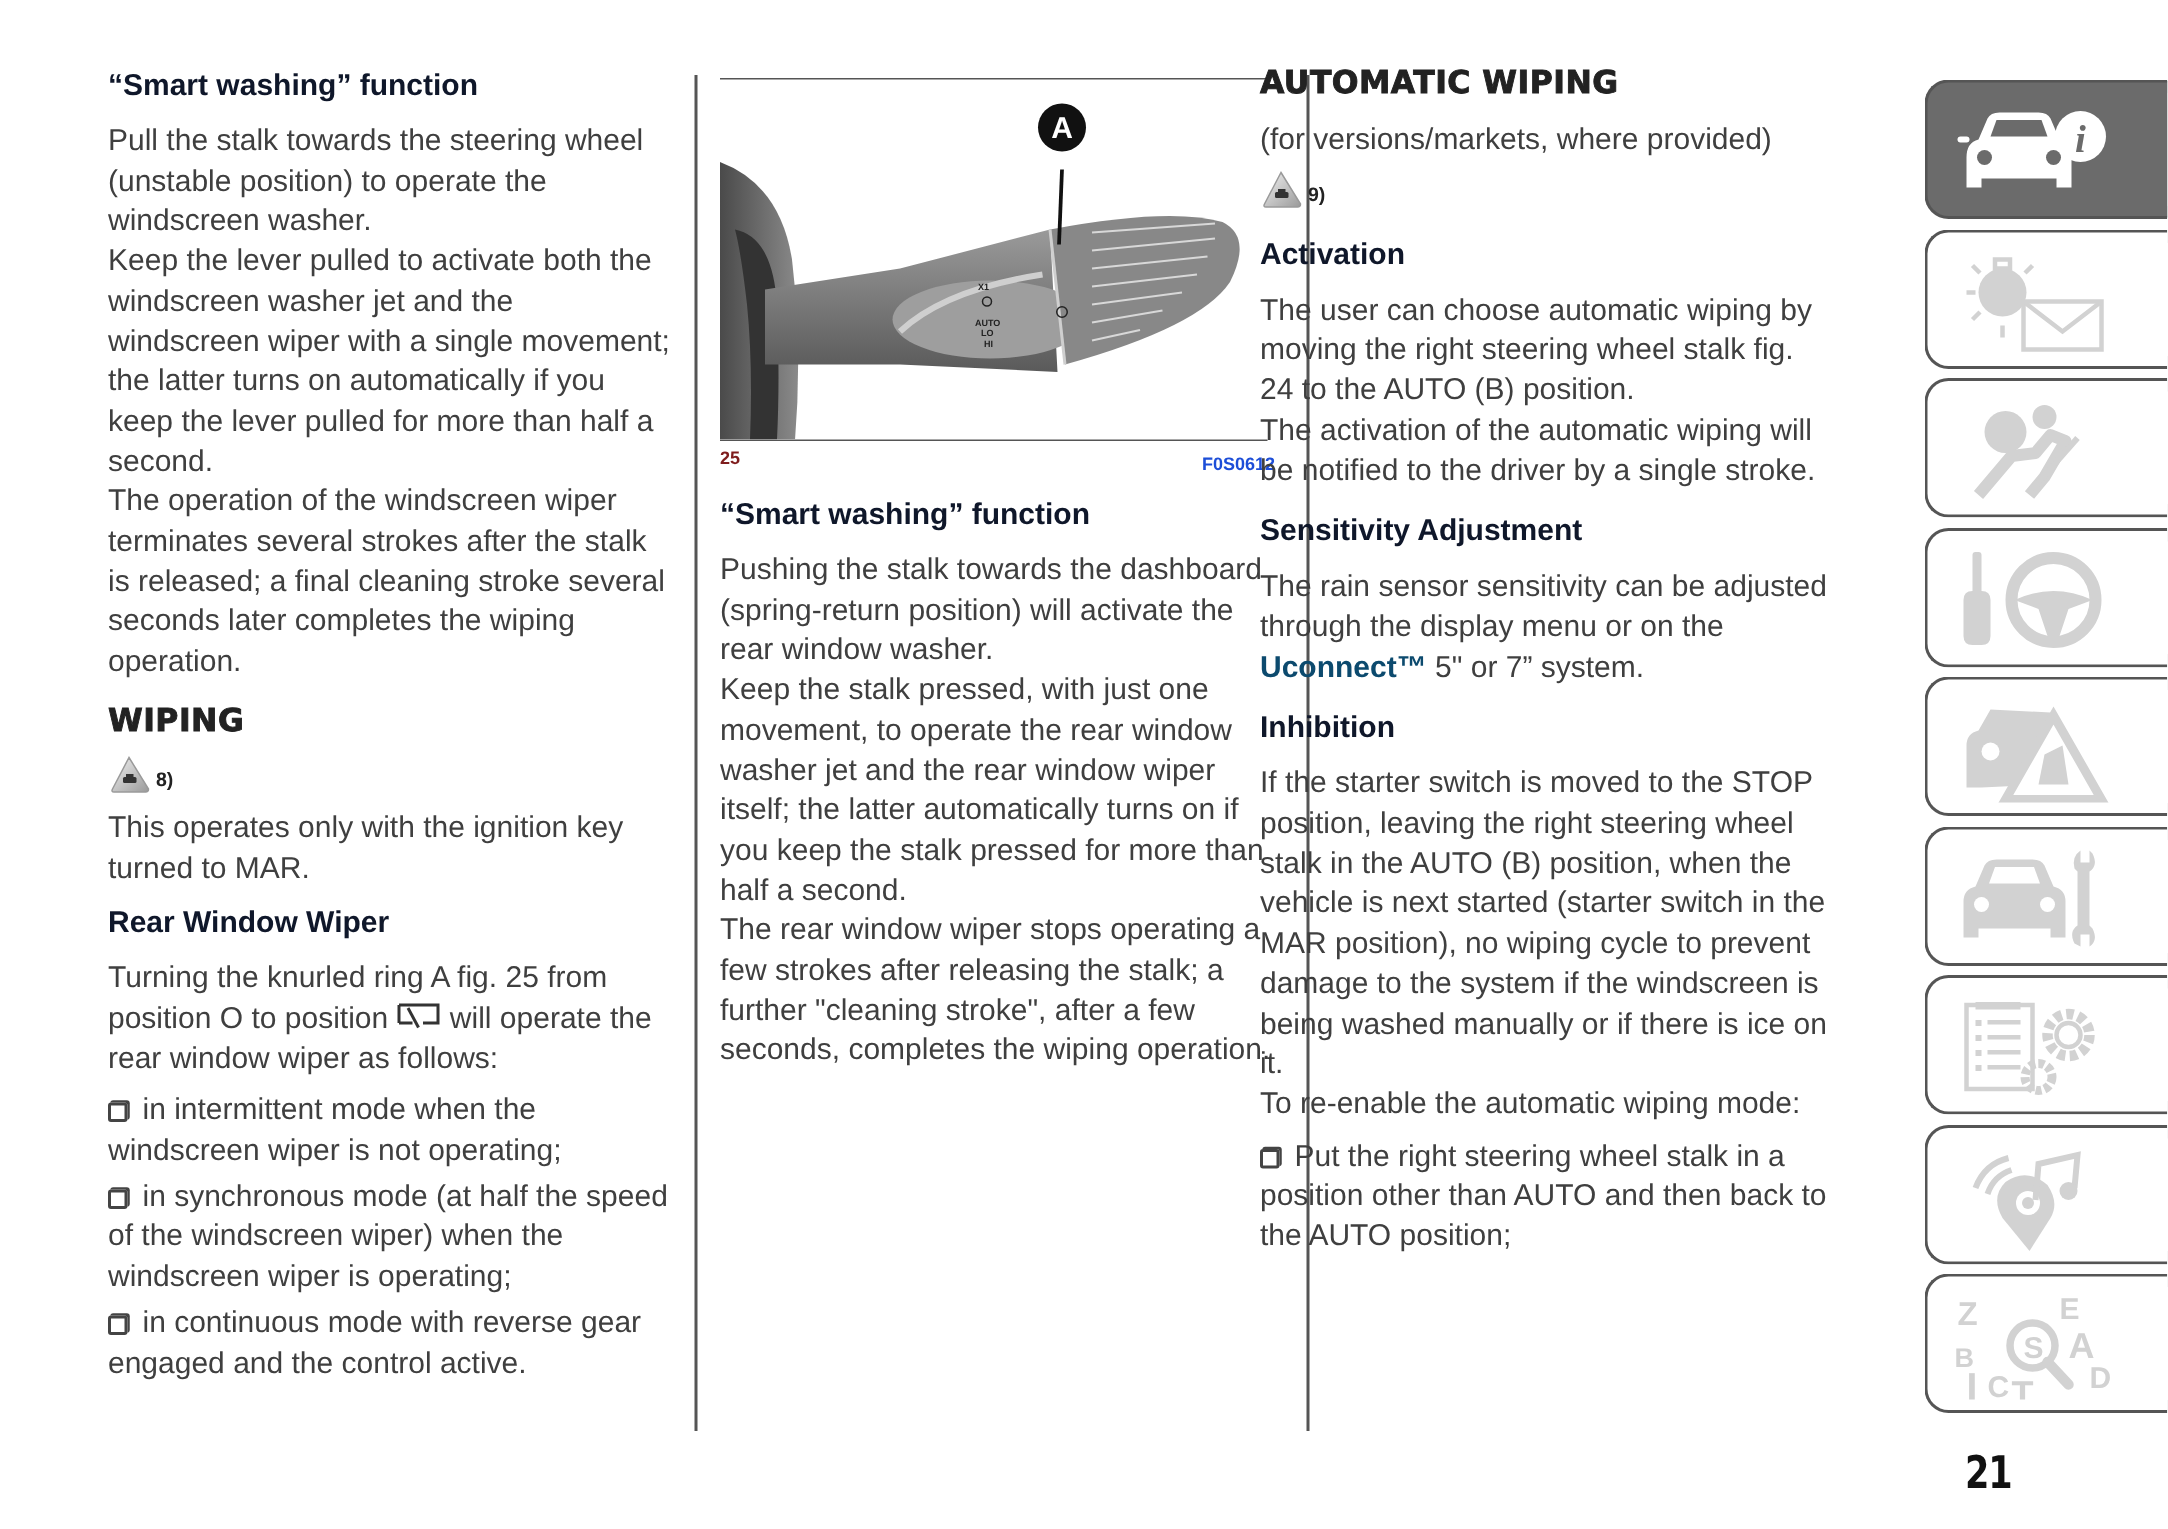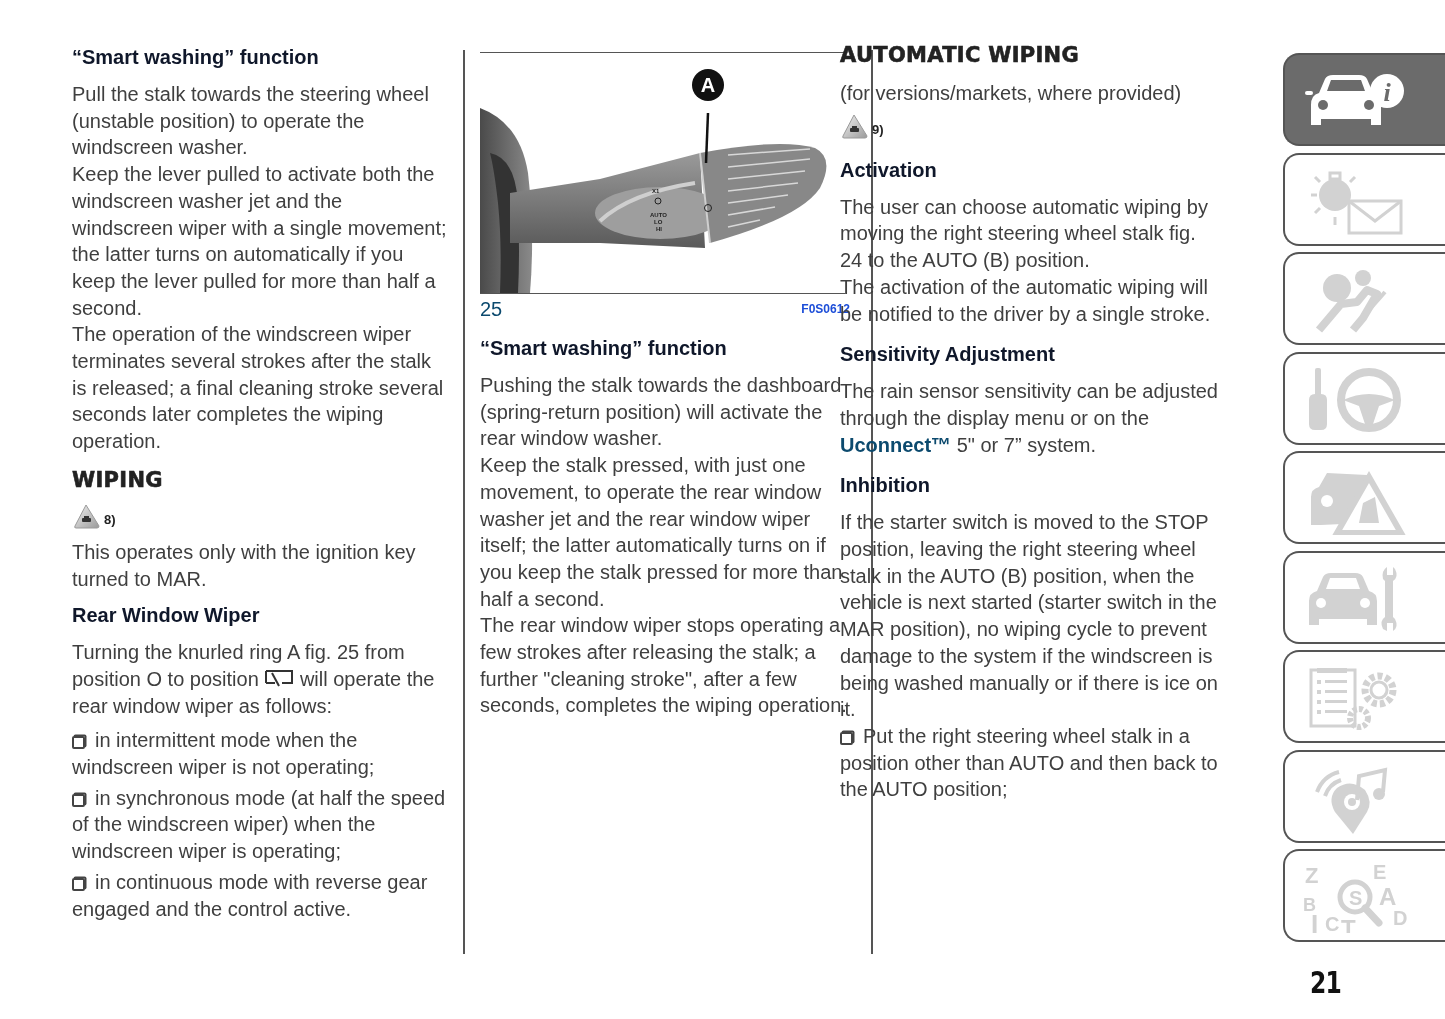--- a/index.html
+++ b/index.html
@@ -29,21 +29,21 @@
     border-radius: 2px; margin-right: 10px; vertical-align: -2px; box-sizing: border-box;
     box-shadow: 1.5px -1.5px 0 #444;
   }
   .warn { display: flex; align-items: center; height: 30px; margin: 2px 0 8px 0; }
   .warn svg { width: 30px; height: 26px; }
   .warn .ref { font-size: 13px; font-weight: bold; color: #222; margin-left: 2px; margin-top: 8px; }
   .wiper-icon { display: inline-block; vertical-align: -3px; width: 30px; height: 22px; }
 
   .figure { position: relative; width: 365px; height: 240px; border-top: 1.5px solid #555; border-bottom: 1.5px solid #555; margin-top: 8px; overflow: hidden; background: #fff; }
   .fig-cap { display: flex; justify-content: space-between; width: 370px; margin-top: 4px; margin-bottom: 14px; }
-  .fig-num { font-size: 20px; color: #0c4a6e; }
+  .fig-num { font-size: 12px; color: #7f1d1d; font-weight: bold; }
   .fig-code { font-size: 12px; font-weight: bold; color: #1d4ed8; margin-top: 4px; }
 
   .tabs { position: absolute; left: 1283px; top: 53px; width: 162px; }
   .tab {
     position: relative; height: 93px; margin-bottom: 6.5px; border: 2px solid #555; border-right: none;
     border-radius: 16px 0 0 16px; background: #fff; box-sizing: border-box;
   }
   .tab.active { background: #6b6b6b; }
   .tab svg { position: absolute; left: 12px; top: 10px; width: 110px; height: 72px; }
   .page-num {
@@ -170,20 +170,21 @@
     </svg>
     <span class="ref">9)</span>
   </div>
   <div class="h-sub">Activation</div>
   <div class="p" style="margin-bottom:0">The user can choose automatic wiping by moving the right steering wheel stalk fig. 24 to the AUTO (B) position.</div>
   <div class="p" style="margin-bottom:14px">The activation of the automatic wiping will be notified to the driver by a single stroke.</div>
   <div class="h-sub">Sensitivity Adjustment</div>
   <div class="p" style="margin-bottom:14px"><span>The rain sensor sensitivity can be adjusted through the display menu or on the </span><span class="b">Uconnect™</span><span> 5" or 7” system.</span></div>
   <div class="h-sub">Inhibition</div>
   <div class="p" style="margin-bottom:0">If the starter switch is moved to the STOP position, leaving the right steering wheel stalk in the AUTO (B) position, when the vehicle is next started (starter switch in the MAR position), no wiping cycle to prevent damage to the system if the windscreen is being washed manually or if there is ice on it.</div>
+  <div class="p">To re-enable the automatic wiping mode:</div>
   <div class="bullet"><span class="chk"></span><span>Put the right steering wheel stalk in a position other than AUTO and then back to the AUTO position;</span></div>
 </div>
 
 <div class="tabs">
   <div class="tab active">
     <svg viewBox="0 0 110 72">
       <path d="M14 60 L14 40 Q14 30 22 28 L28 14 Q30 10 36 10 L62 10 Q68 10 70 14 L76 28 Q84 30 84 40 L84 60 L74 60 L74 54 L24 54 L24 60 Z" fill="#fff"></path>
       <path d="M30 26 L34 15 L64 15 L68 26 Z" fill="#6b6b6b"></path>
       <circle cx="26" cy="40" r="5" fill="#6b6b6b"></circle>
         <circle cx="72" cy="40" r="5" fill="#6b6b6b"></circle>

